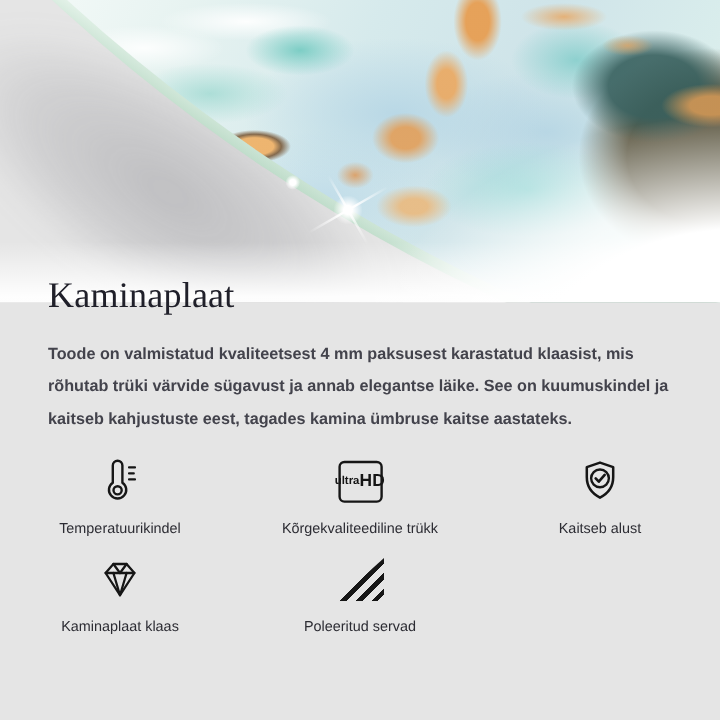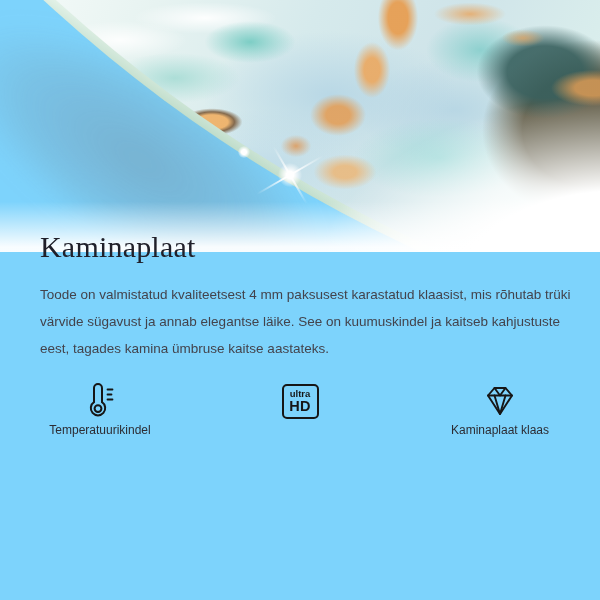--- a/index.html
+++ b/index.html
@@ -1,17 +1,17 @@
 <!DOCTYPE html>
 <html><head>
 <meta charset="utf-8">
 <style>
   html,body{margin:0;padding:0;background:#fff;}
   *{box-sizing:border-box;}
-  .page{position:relative;width:600px;height:600px;background:#7dd3fc;overflow:hidden;
+  .page{position:relative;width:600px;height:600px;background:#e5e5e5;overflow:hidden;
         font-family:"Liberation Sans",sans-serif;}
 
   
   .hero{position:absolute;top:0;left:0;width:600px;height:252px;overflow:hidden;}
 
   .shadow{position:absolute;left:-140px;top:45px;width:560px;height:230px;border-radius:50%;
           transform:rotate(33deg);
           background:radial-gradient(closest-side,rgba(106,106,114,.32) 0%,rgba(106,106,114,.17) 48%,rgba(106,106,114,0) 76%);
           filter:blur(12px);}
 
@@ -66,32 +66,32 @@
 
   .fade{position:absolute;inset:0;
      background:
        radial-gradient(ellipse 430px 280px at 103% 118%, #fff 38%, rgba(255,255,255,0) 72%),
        linear-gradient(to bottom, rgba(255,255,255,0) 80%, rgba(255,255,255,.95) 98%);}
 
   
   .content{position:absolute;top:229px;left:40px;width:548px;}
   h1{margin:0;font-family:"Liberation Serif","DejaVu Serif",serif;font-weight:400;
      font-size:30px;line-height:35px;color:#20202a;letter-spacing:.2px;}
-  .desc{margin:17px 0 0;width:540px;font-size:13.5px;line-height:27px;color:#43434c;}
+  .desc{margin:17px 0 0;width:540px;font-size:13.5px;line-height:27px;color:#43434c;font-weight:bold;}
 
   
   .features{position:relative;left:-40px;width:600px;margin-top:17px;
             display:grid;grid-template-columns:repeat(3,200px);row-gap:14px;}
   .cell{display:flex;flex-direction:column;align-items:center;text-align:center;}
   .icon{height:44px;display:flex;align-items:center;justify-content:center;}
-  .flabel{font-size:12px;color:#2c2c33;}
+  .flabel{margin-top:10px;font-size:12px;color:#2c2c33;}
 
   svg.ic{display:block;}
   .uhd{width:37px;height:35px;border:2.4px solid #161616;border-radius:5px;color:#161616;
-       display:flex;flex-direction:column;align-items:center;justify-content:center;line-height:1;}
+       display:flex;align-items:center;justify-content:center;line-height:1;}
   .uhd .t{font-size:9.5px;font-weight:700;}
   .uhd .b{font-size:14.5px;font-weight:700;letter-spacing:.3px;margin-top:1px;}
   .stripes{width:40px;height:36px;
        clip-path:polygon(100% 0,100% 100%,0 100%);
        background:repeating-linear-gradient(135deg,#161616 0 4px,rgba(0,0,0,0) 4px 9.2px);}
   .press{display:flex;flex-direction:column;align-items:center;}
   .pressbar{width:42px;height:12px;border:2.3px solid #161616;margin:2px 0;
        background:repeating-linear-gradient(135deg,#161616 0 3px,rgba(0,0,0,0) 3px 6.5px);}
 </style>
 </head>
@@ -130,32 +130,49 @@
         <div class="flabel">Temperatuurikindel</div>
       </div>
 
       <div class="cell">
         <div class="icon">
           <div class="uhd">
             <span class="t">ultra</span>
             <span class="b">HD</span>
           </div>
         </div>
+        <div class="flabel">Kõrgekvaliteediline trükk</div>
       </div>
 
+      <div class="cell">
+        <div class="icon">
+          <svg class="ic" width="42" height="42" viewBox="0 0 42 42" fill="none" stroke="#161616" stroke-linejoin="round" stroke-linecap="round">
+            <path stroke-width="2.1" d="M21 5.5 L32 9.3 V17.6 C32 25.6 27.6 31.4 21 34.7 C14.4 31.4 10 25.6 10 17.6 V9.3 Z"></path>
+            <circle stroke-width="2" cx="21" cy="18.6" r="7.4"></circle>
+            <path stroke-width="2.2" d="M17.4 18.7 l2.6 2.7 l4.9 -5.6"></path>
+          </svg>
+        </div>
+        <div class="flabel">Kaitseb alust</div>
+      </div>
 
       <div class="cell">
         <div class="icon">
           <svg class="ic" width="42" height="42" viewBox="0 0 42 42" fill="none" stroke="#161616" stroke-width="1.9" stroke-linejoin="round" stroke-linecap="round">
             <path d="M9 15.5 L15.5 8 H26.5 L33 15.5 L21 34 Z"></path>
             <path d="M9 15.5 H33"></path>
             <path d="M15.5 8 L21 15.5 L26.5 8"></path>
             <path d="M15.5 15.5 L21 34 M26.5 15.5 L21 34"></path>
           </svg>
         </div>
         <div class="flabel">Kaminaplaat klaas</div>
       </div>
 
+      <div class="cell">
+        <div class="icon">
+          <div class="stripes"></div>
+        </div>
+        <div class="flabel">Poleeritud servad</div>
+      </div>
 
 
     </div>
   </div>
 </div>
 
 </body></html>

